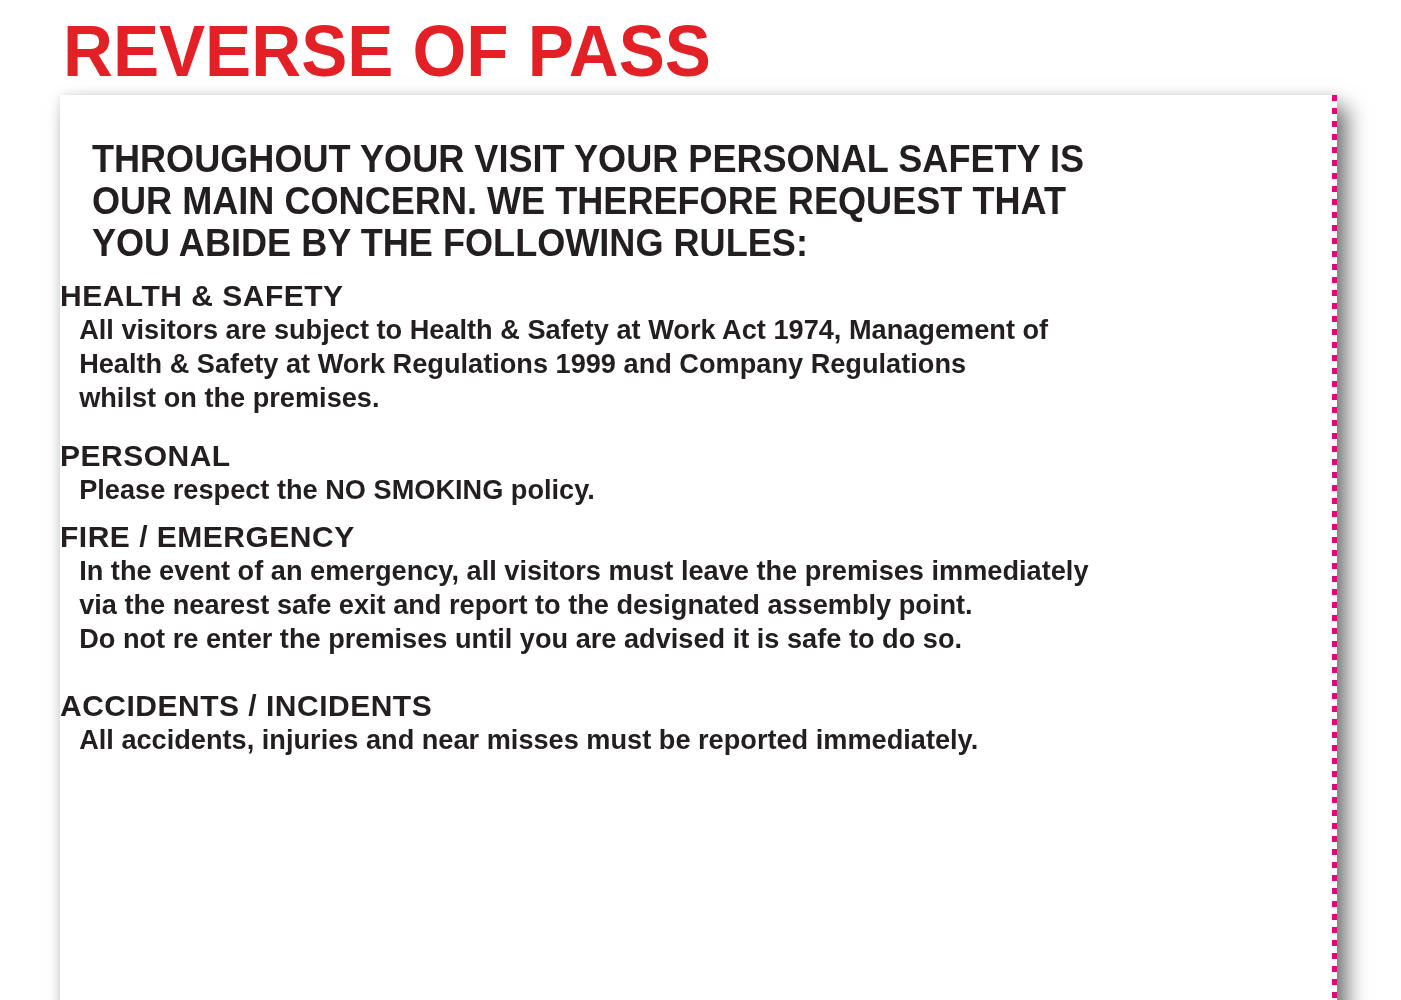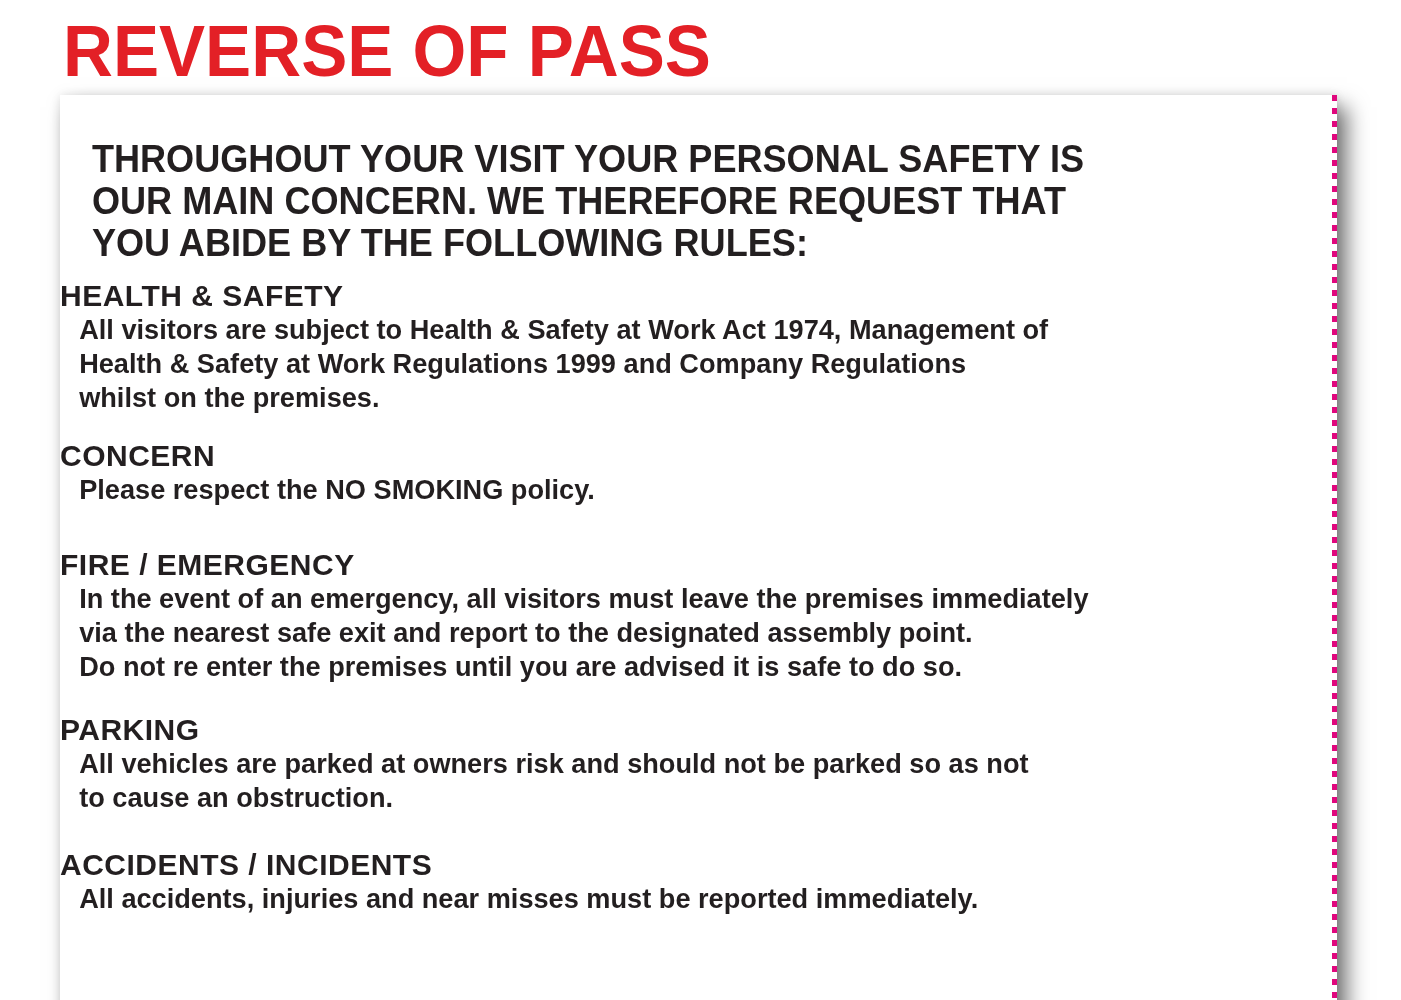--- a/index.html
+++ b/index.html
@@ -62,21 +62,21 @@
     font-weight: bold;
     white-space: pre-line;
     transform: scaleX(0.95);
     transform-origin: center top;
   }
   .rule-section {
     margin: 0;
   }
   .sec-health    { margin-top: 15px; }
   .sec-smoking   { margin-top: 24px; }
-  .sec-fire      { margin-top: 41px; }
+  .sec-fire      { margin-top: 13px; }
   .sec-parking   { margin-top: 29px; }
   .sec-accidents { margin-top: 33px; }
   .section-heading {
     margin: 0;
     font-size: 30px;
     line-height: 34px;
     font-weight: bold;
     letter-spacing: 0.5px;
   }
   .section-body {
@@ -101,36 +101,31 @@
 YOU ABIDE BY THE FOLLOWING RULES:</p>
 
   <section class="rule-section sec-health">
     <h2 class="section-heading">HEALTH &amp; SAFETY</h2>
     <p class="section-body">All visitors are subject to Health &amp; Safety at Work Act 1974, Management of
 Health &amp; Safety at Work Regulations 1999 and Company Regulations
 whilst on the premises.</p>
   </section>
 
   <section class="rule-section sec-smoking">
-    <h2 class="section-heading">CONCERN</h2>
+    <h2 class="section-heading">PERSONAL</h2>
     <p class="section-body">Please respect the NO SMOKING policy.</p>
   </section>
 
   <section class="rule-section sec-fire">
     <h2 class="section-heading">FIRE / EMERGENCY</h2>
     <p class="section-body">In the event of an emergency, all visitors must leave the premises immediately
 via the nearest safe exit and report to the designated assembly point.
 Do not re enter the premises until you are advised it is safe to do so.</p>
   </section>
 
-  <section class="rule-section sec-parking">
-    <h2 class="section-heading">PARKING</h2>
-    <p class="section-body">All vehicles are parked at owners risk and should not be parked so as not
-to cause an obstruction.</p>
-  </section>
 
   <section class="rule-section sec-accidents">
     <h2 class="section-heading">ACCIDENTS / INCIDENTS</h2>
     <p class="section-body">All accidents, injuries and near misses must be reported immediately.</p>
   </section>
 
   <div class="trim-line"></div>
 </div>
 
 </body></html>

